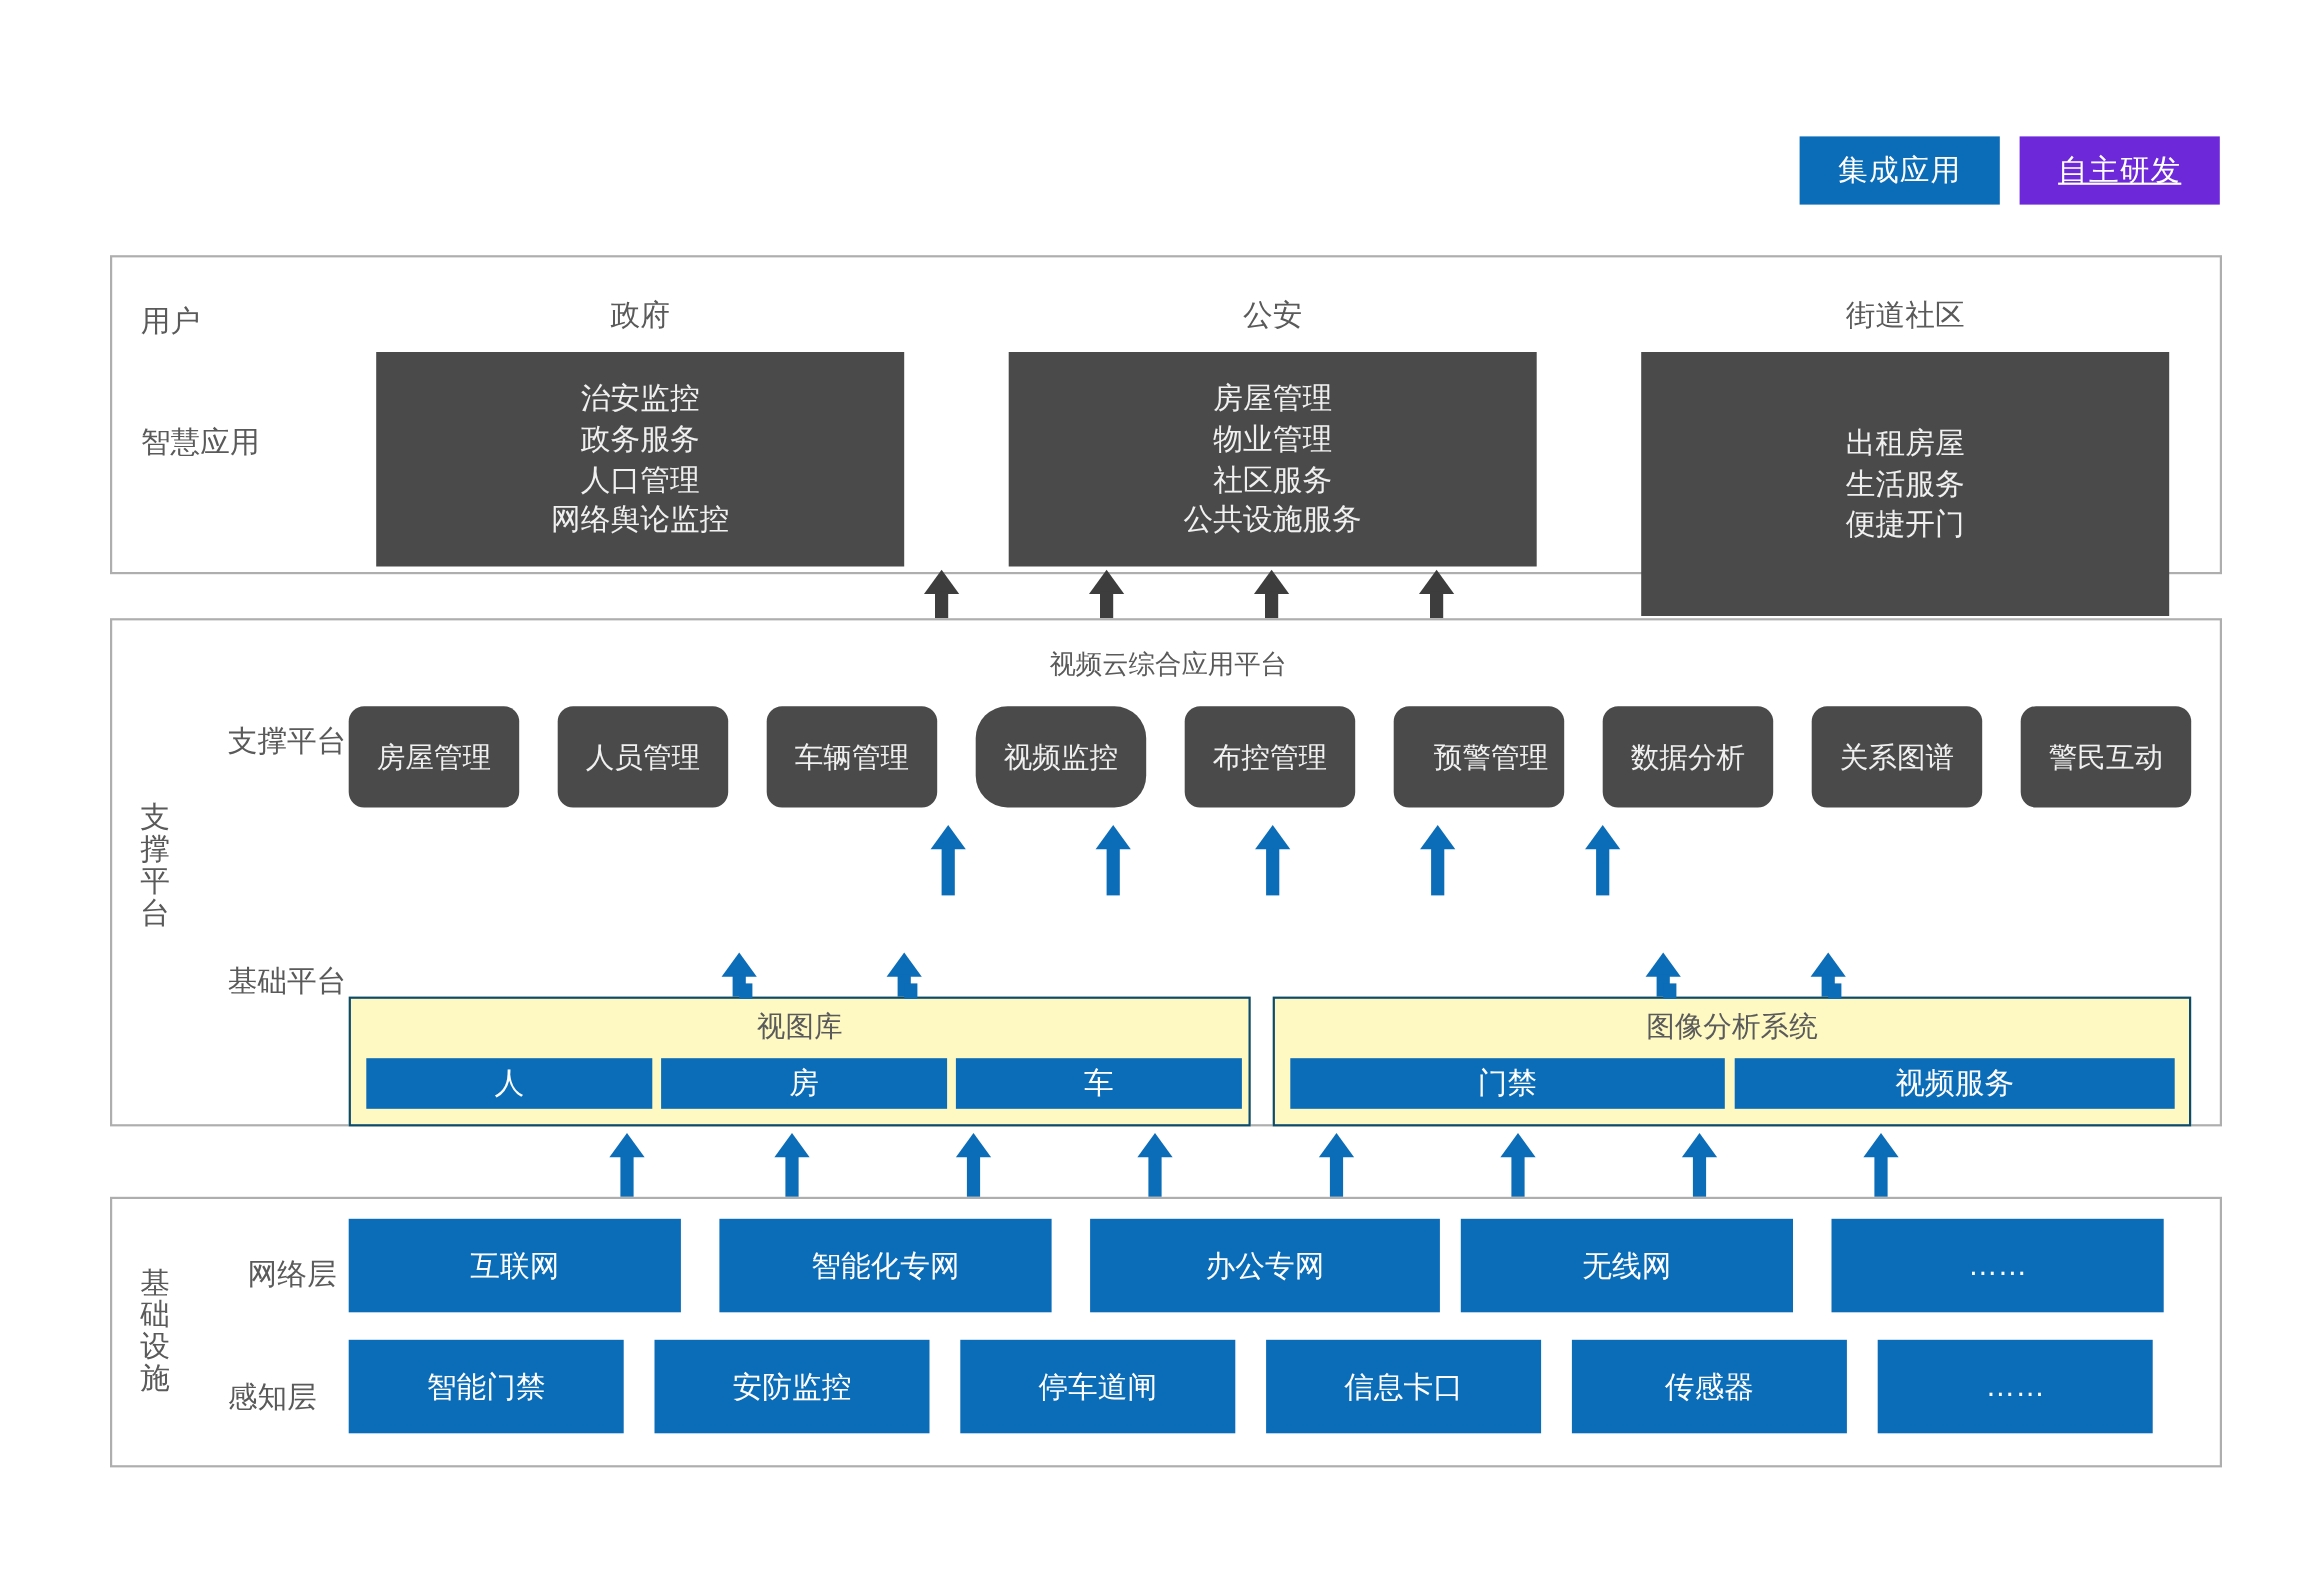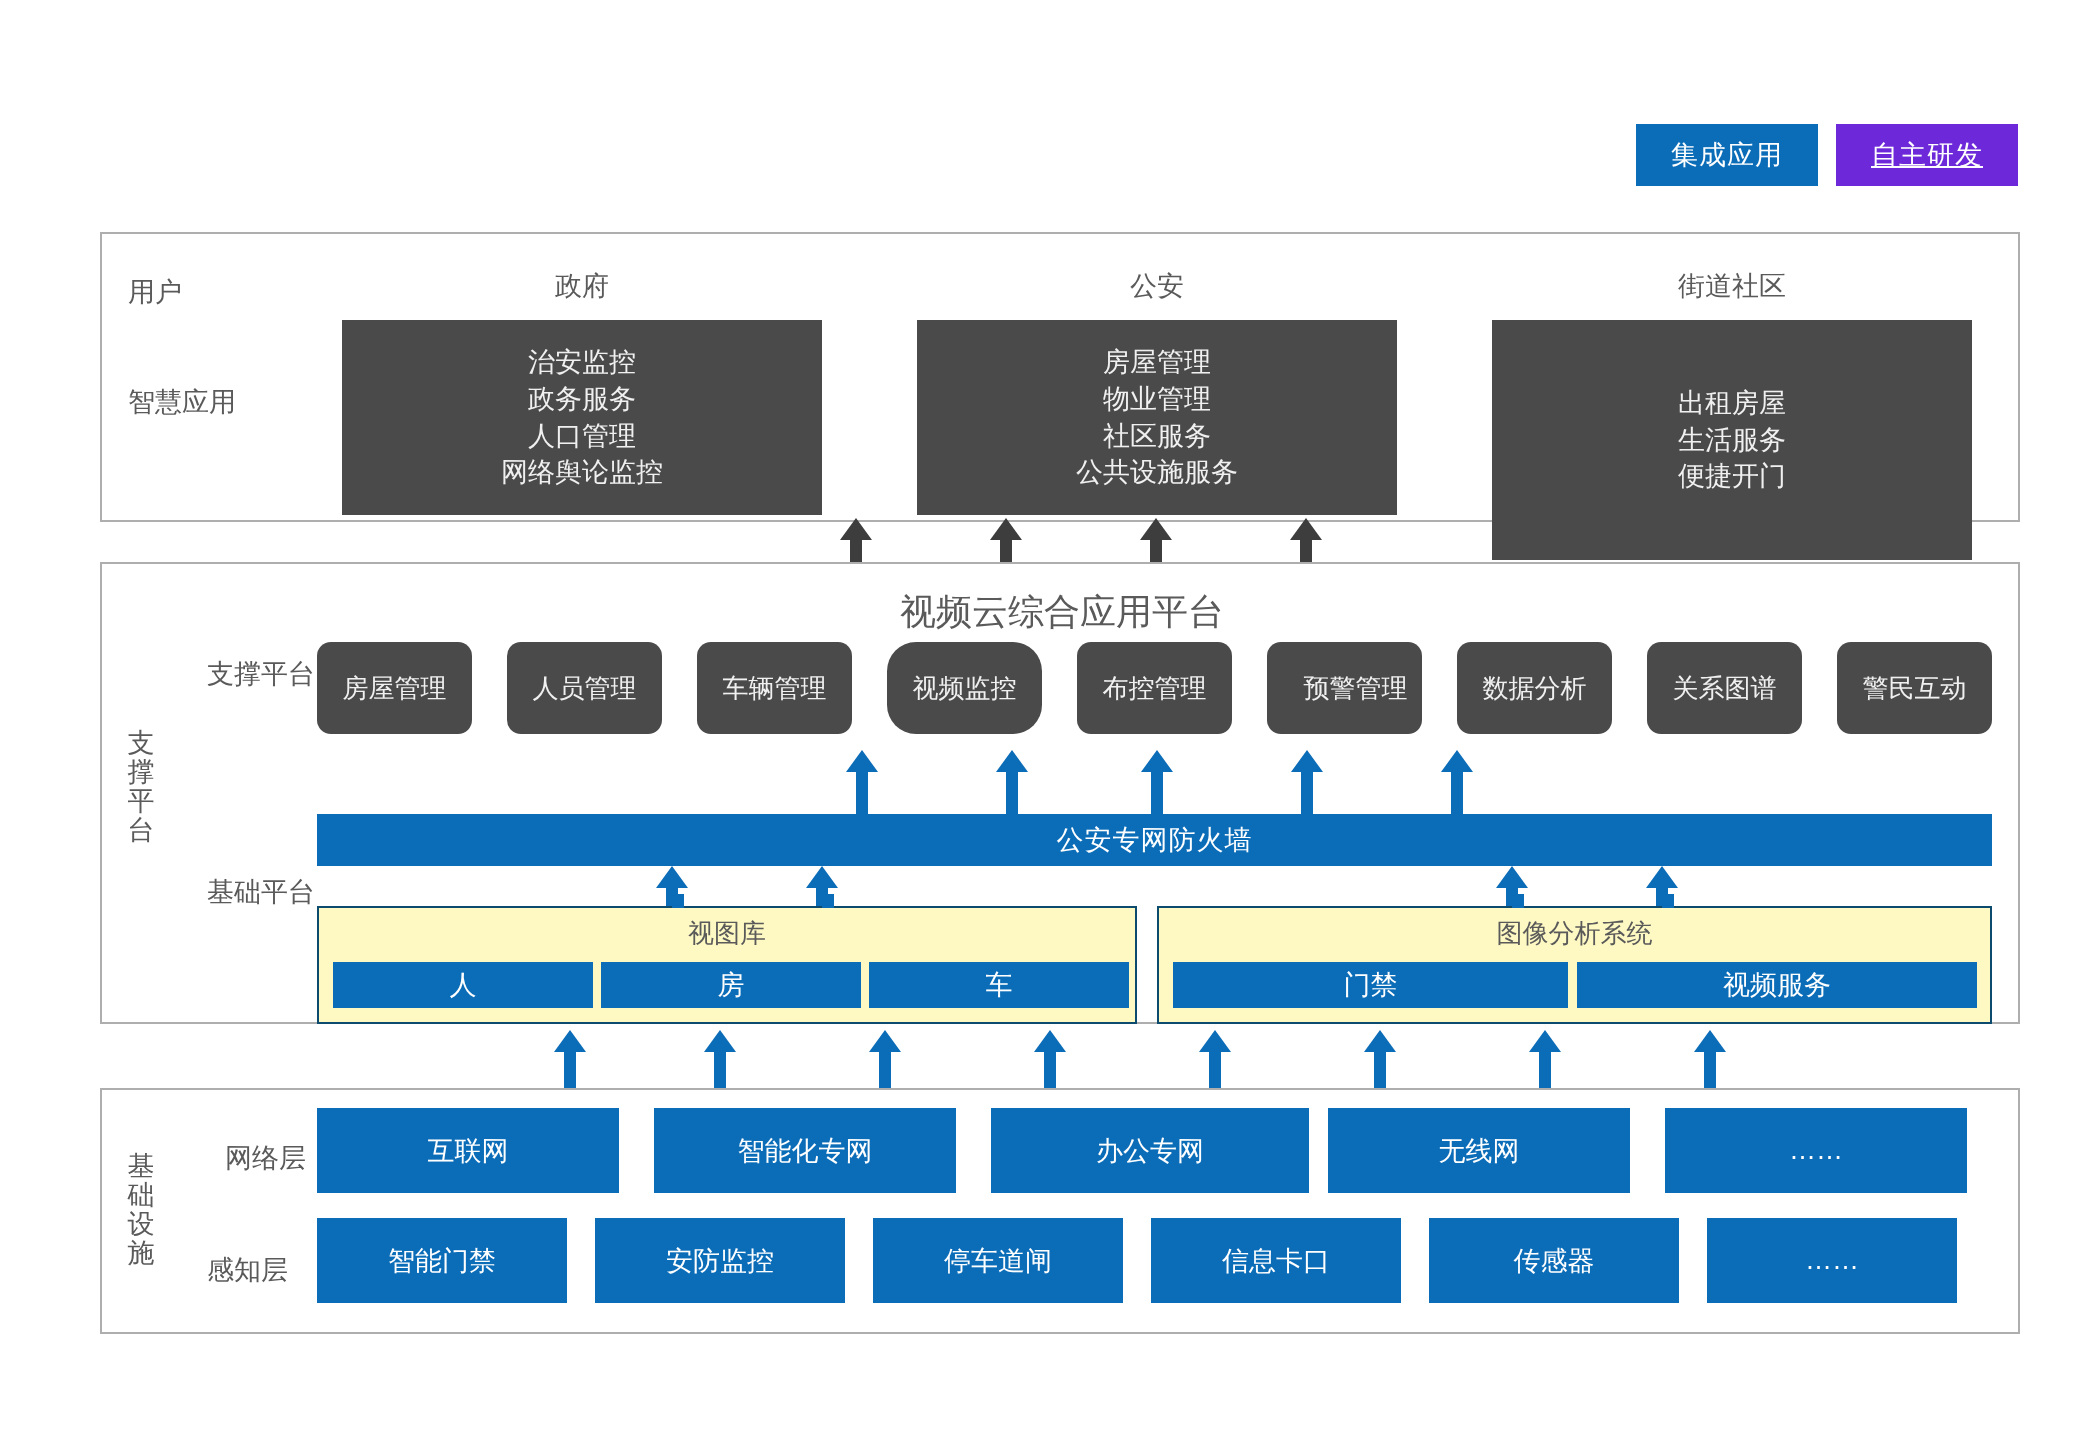--- a/index.html
+++ b/index.html
@@ -130,21 +130,21 @@
     color: #5a5a5a;
     width: 34px;
     text-align: center;
     line-height: 1.08;
     letter-spacing: 0;
     word-break: break-all;
   }
 
   .platform-title {
     position: absolute;
-    font-size: 36px;
+    font-size: 24px;
     color: #5a5a5a;
     white-space: nowrap;
   }
 
   .pill {
     position: absolute;
     background: #4a4a4a;
     color: #f0f0f0;
     border-radius: 14px;
     display: flex;
@@ -306,23 +306,20 @@
     </div>
     <div class="arrow arrow-blue" style="left:1205px; top:186px;">
       <div class="head"></div>
         <div class="shaft" style="top:20px; height:44px;"></div>
     </div>
     <div class="arrow arrow-blue" style="left:1355px; top:186px;">
       <div class="head"></div>
         <div class="shaft" style="top:20px; height:44px;"></div>
     </div>
 
-    <div class="firewall" style="left:215px; top:250px; width:1675px; height:52px;">
-      <span>公安专网防火墙</span>
-    </div>
 
     <div class="arrow arrow-blue" style="left:570px; top:302px;">
       <div class="head"></div>
         <div class="shaft" style="top:20px; height:40px;"></div>
     </div>
     <div class="arrow arrow-blue" style="left:720px; top:302px;">
       <div class="head"></div>
         <div class="shaft" style="top:20px; height:40px;"></div>
     </div>
     <div class="arrow arrow-blue" style="left:1410px; top:302px;">

